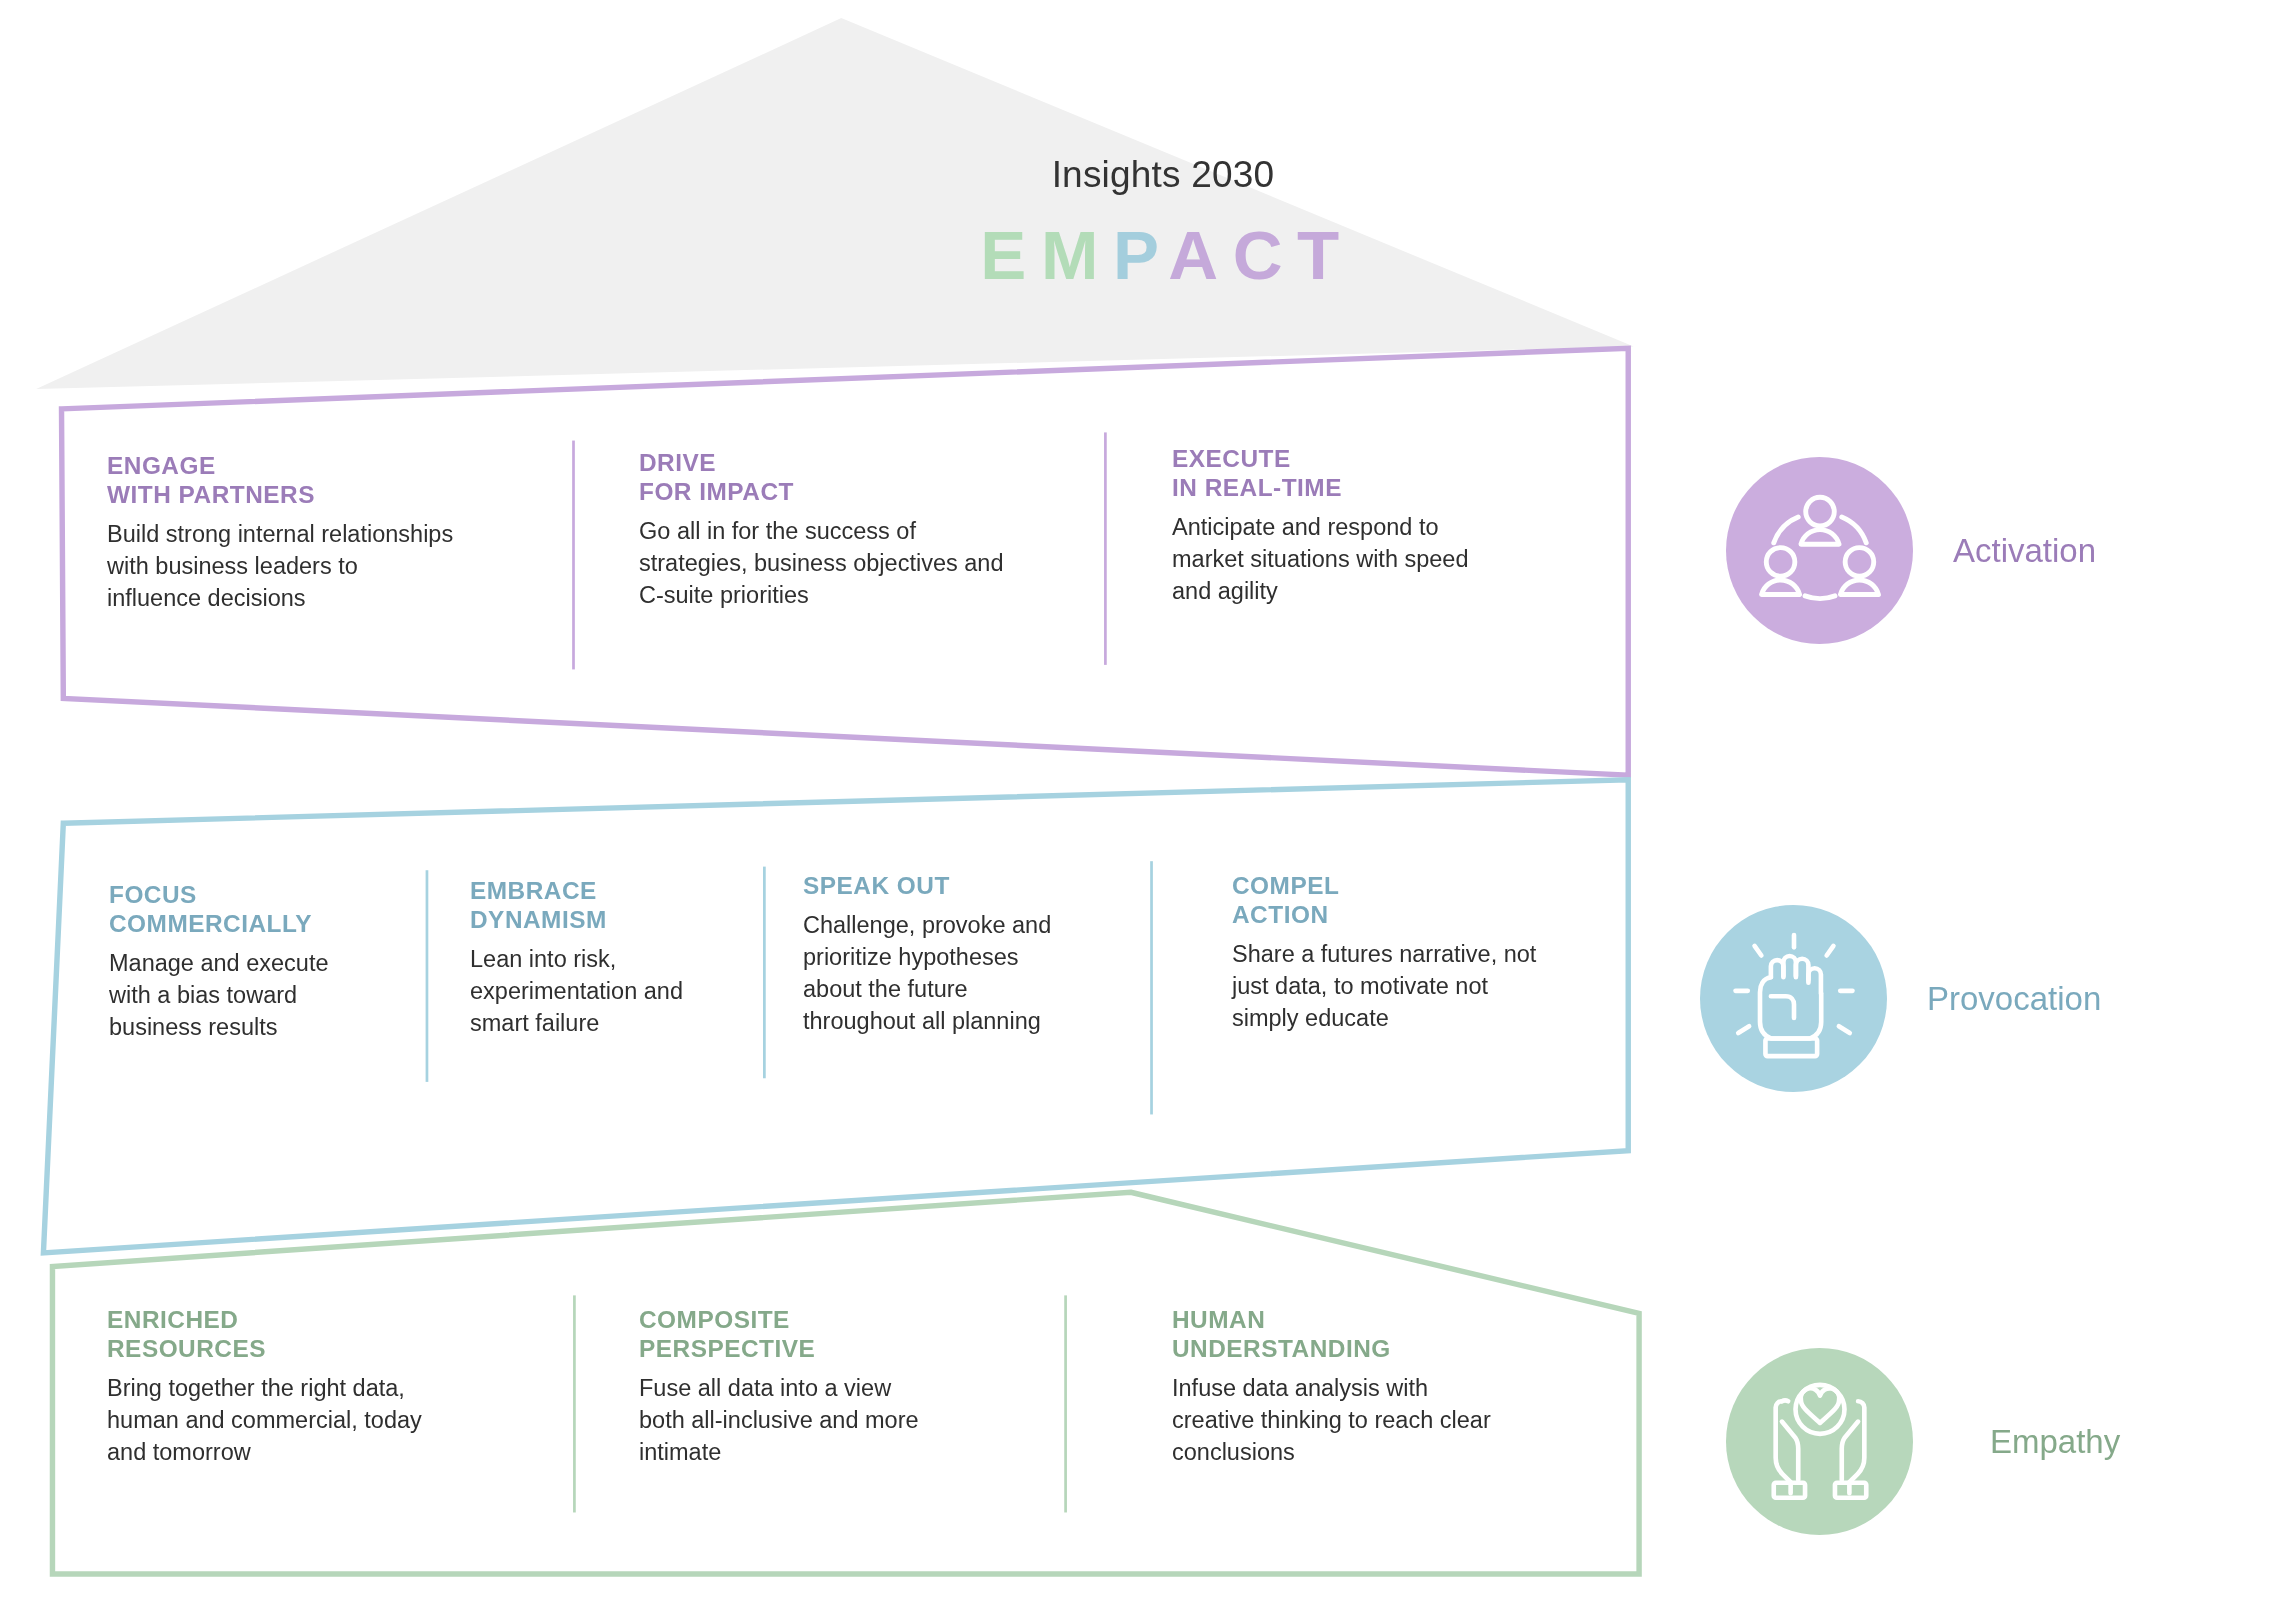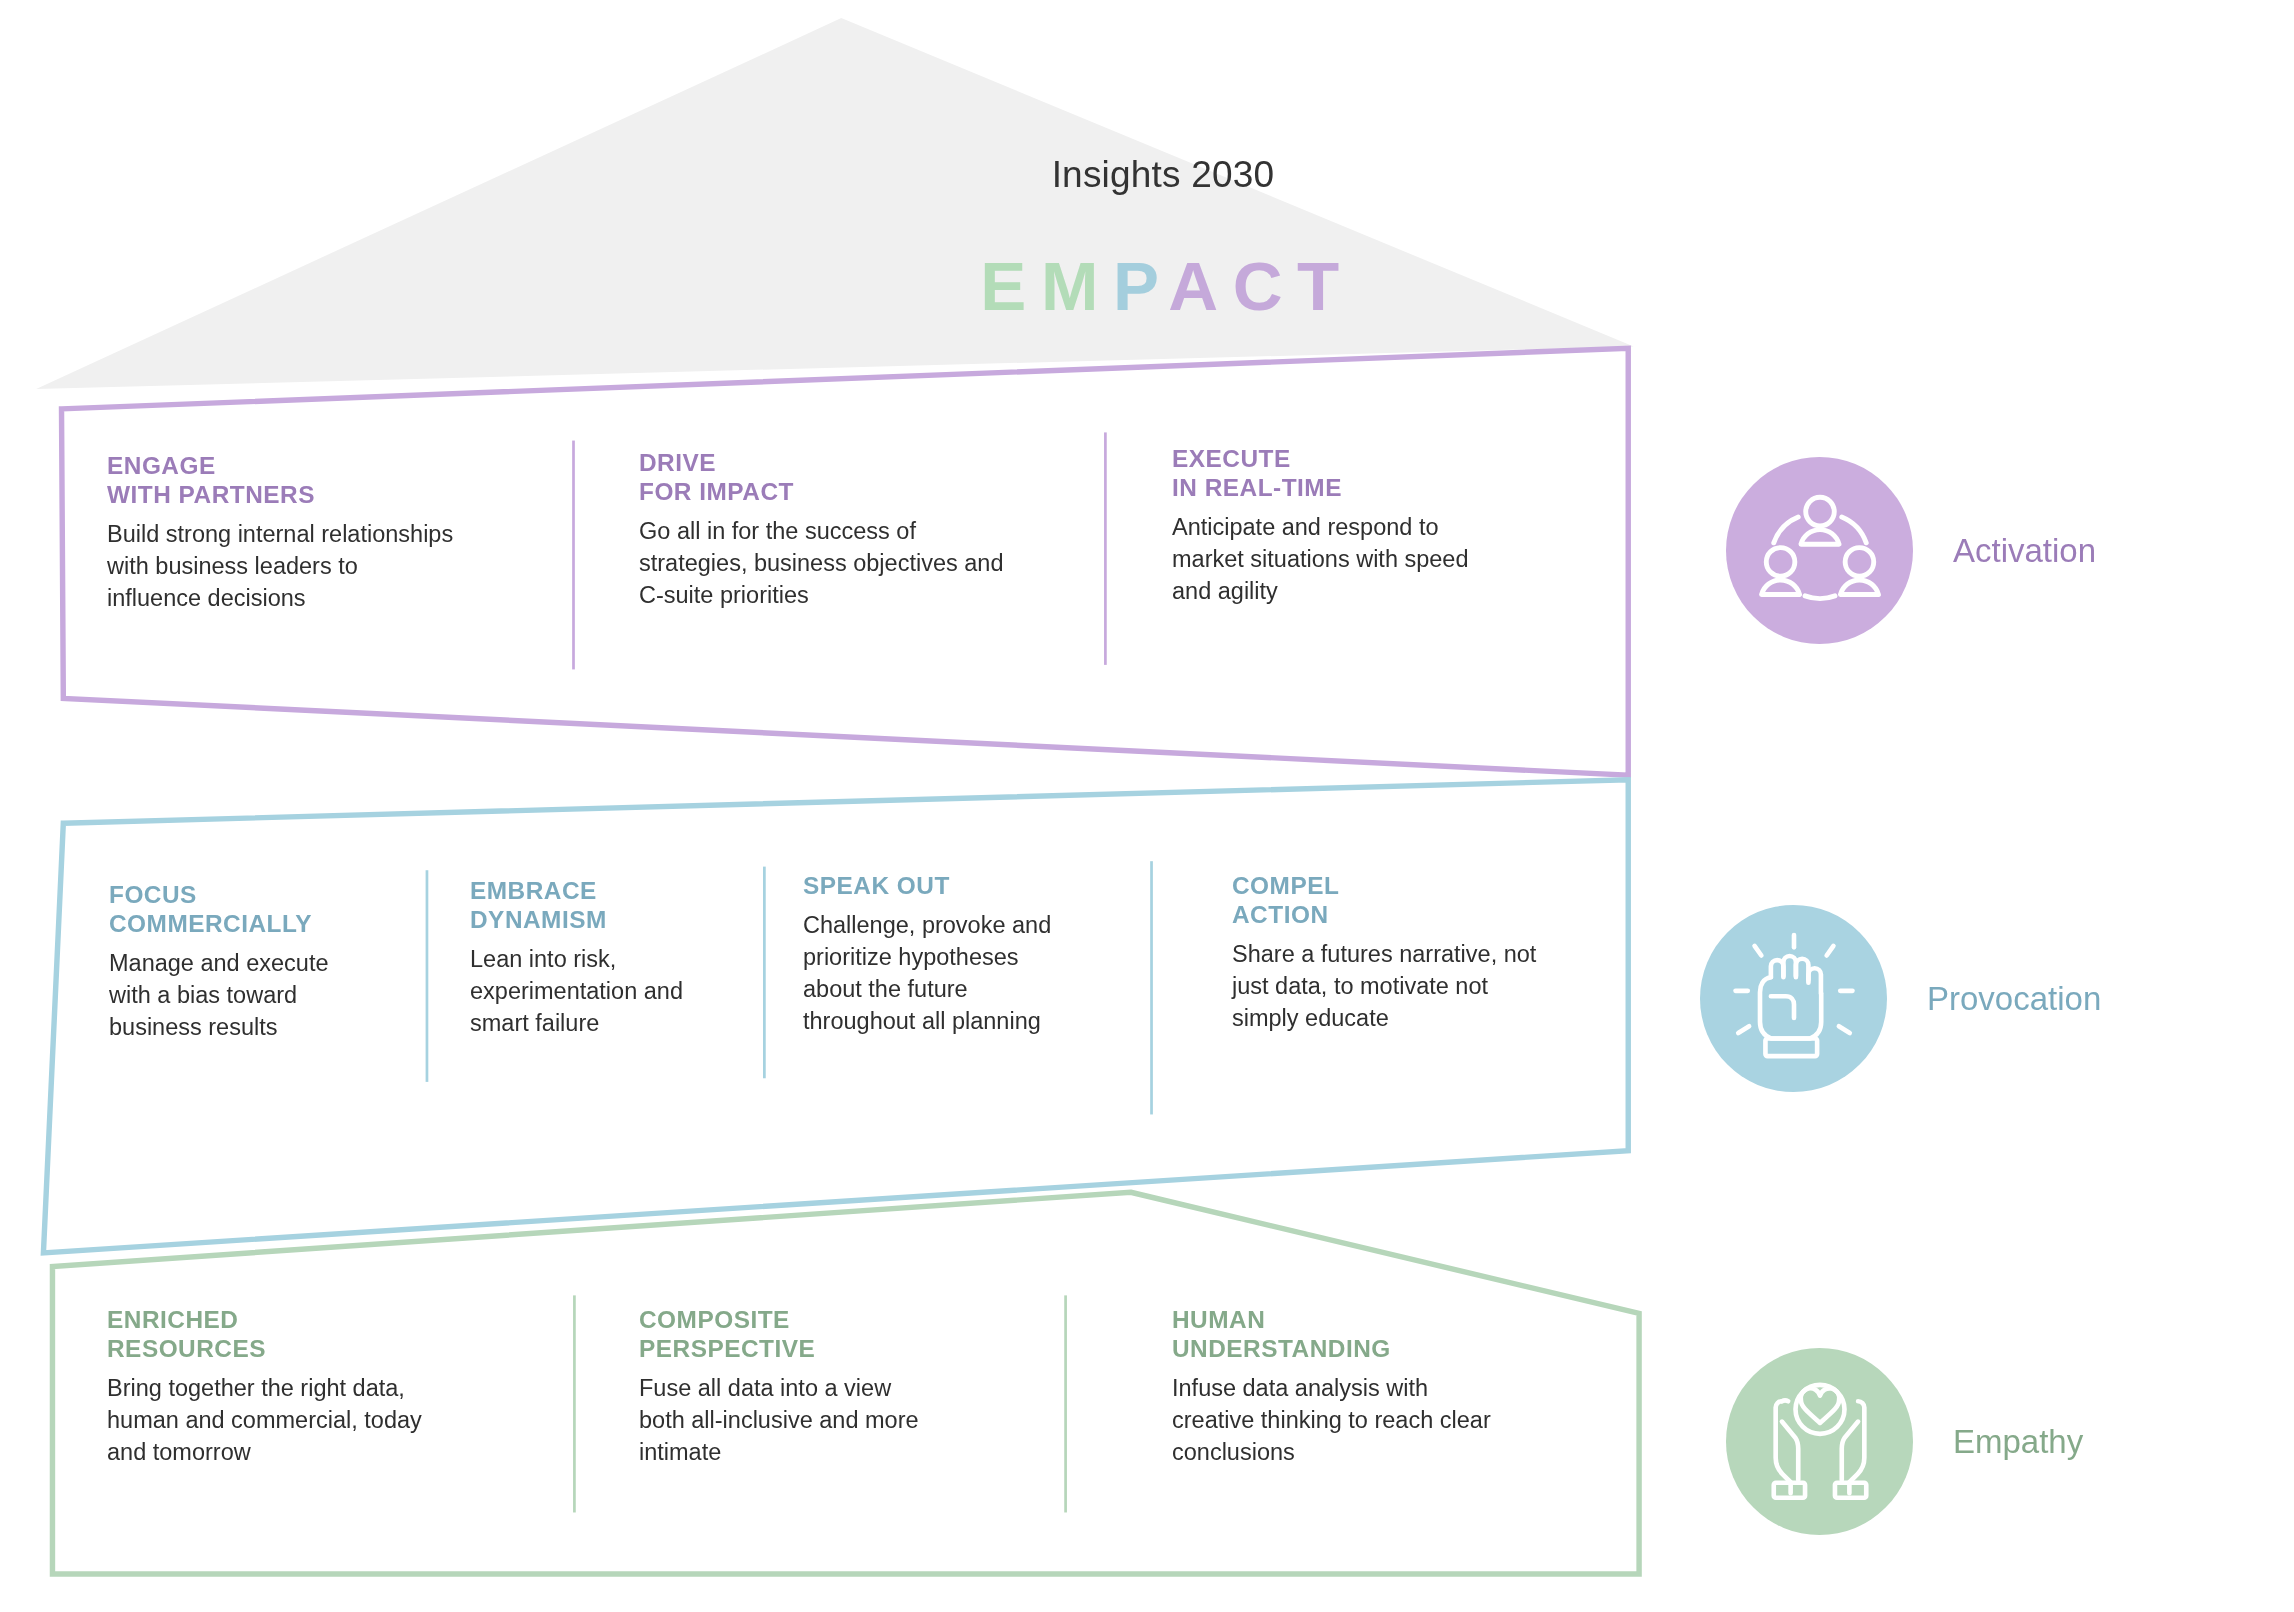--- a/index.html
+++ b/index.html
@@ -84,21 +84,21 @@
     <line x1="472" y1="962" x2="472" y2="1196" stroke="#a6d2e0" stroke-width="3"></line>
     <line x1="845" y1="958" x2="845" y2="1192" stroke="#a6d2e0" stroke-width="3"></line>
     <line x1="1273" y1="952" x2="1273" y2="1232" stroke="#a6d2e0" stroke-width="3"></line>
 
     <line x1="635" y1="1432" x2="635" y2="1672" stroke="#b6d6ba" stroke-width="3"></line>
     <line x1="1178" y1="1432" x2="1178" y2="1672" stroke="#b6d6ba" stroke-width="3"></line>
   </svg>
 
   <div class="roof-title" style="top:154px;">Insights 2030</div>
 
-  <div class="empact" style="top:247px;padding-left:40px;">
+  <div class="empact" style="top:216px;padding-left:40px;">
     <span style="color:#b3dcb8">E</span><span style="color:#b3dcb8">M</span><span style="color:#a4cedd">P</span><span style="color:#c5a9da">A</span><span style="color:#c5a9da">C</span><span style="color:#c5a9da">T</span>
   </div>
 
   <div class="cell" style="left:107px;top:452px;width:452px;">
     <p class="hd" style="color:#9b7cb8">ENGAGE
 WITH PARTNERS</p>
     <p class="bd">Build strong internal relationships
 with business leaders to
 influence decisions</p>
   </div>
@@ -216,21 +216,21 @@
           <path d="M16 44 h-9"></path>
           <path d="M84 44 h9"></path>
           <path d="M17 70 l-8 5"></path>
           <path d="M83 70 l8 5"></path>
         </g>
       </svg>
     </div>
     <div class="legend-label" style="color:#7aa9bd">Provocation</div>
   </div>
 
-  <div class="legend-row" style="left:1726px;top:1348px;">
+  <div class="legend-row" style="left:1726px;top:1348px;gap:37px;">
     <div class="legend-badge" style="background:#b7d7bb;">
       <svg width="136" height="136" viewBox="0 0 100 100">
         <g fill="none" stroke="#ffffff" stroke-width="3.4" stroke-linecap="round" stroke-linejoin="round">
 
           <circle cx="50" cy="26" r="18"></circle>
 
           <path d="M50 36 C41 28 36 24 36 19.5 A6.6 6.6 0 0 1 50 16 A6.6 6.6 0 0 1 64 19.5 C64 24 59 28 50 36 Z"></path>
 
           <path d="M22 20 a4.6 4.6 0 0 0 -4.6 4.6 v37 c0 5 2 9 5 12 l6 6 v8"></path>
           <path d="M26.6 20 v-0 a4.6 4.6 0 0 0 -4.6 0"></path>

